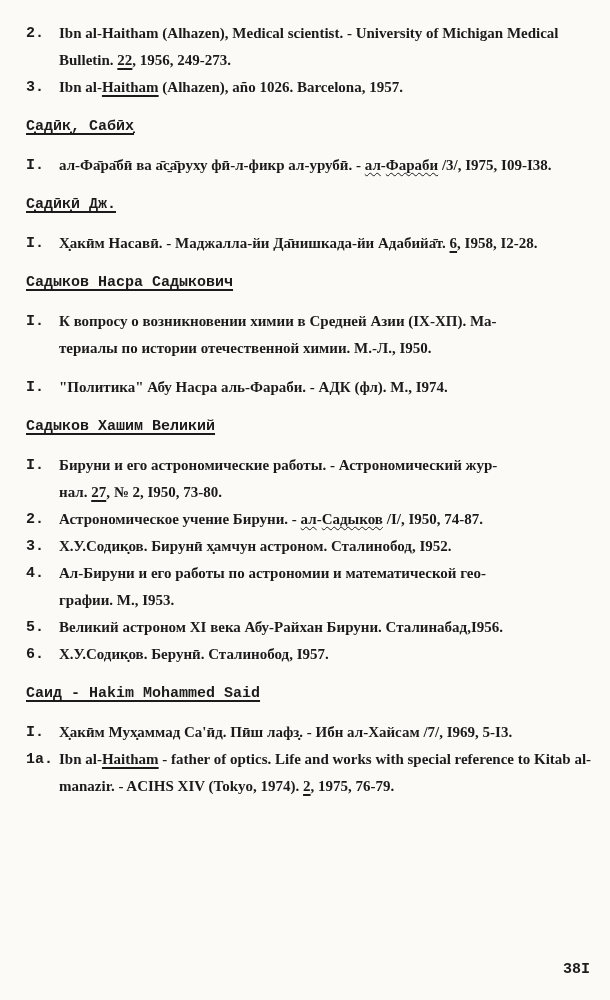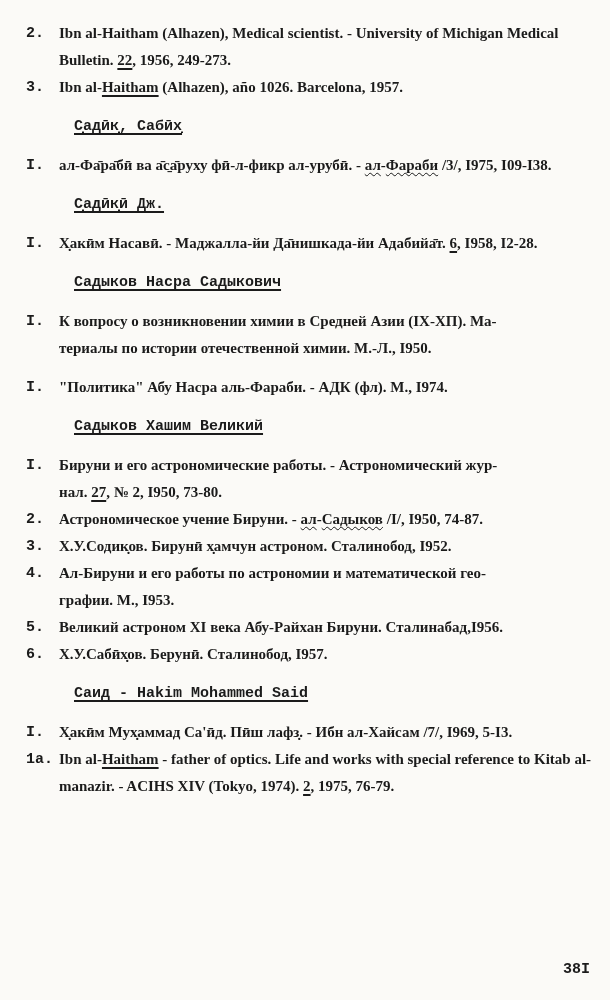--- a/index.html
+++ b/index.html
@@ -19,21 +19,20 @@
     padding:8px 0 0 26px;
     overflow:hidden;
   }
   .section{margin-top:12px;}
   .heading{line-height:27px;margin-bottom:12px;white-space:nowrap;}
   .hu{
     text-decoration:underline;
     text-decoration-thickness:1.8px;
     text-underline-offset:3px;
     text-decoration-skip-ink:none;
-    margin-left:48px;
   }
   .entry{display:flex;line-height:27px;}
   .num{flex:0 0 33px;width:33px;}
   .text{width:545px;font-family:Liberation Serif, serif;}
   .ul{
     text-decoration:underline;
     text-decoration-thickness:1.8px;
     text-underline-offset:3px;
     text-decoration-skip-ink:none;
   }
@@ -110,21 +109,21 @@
         <div class="entry">
           <span class="num">4.</span>
           <span class="text">Ал-Бируни и его работы по астрономии и математической гео-<br>графии. М., I953.</span>
         </div>
         <div class="entry">
           <span class="num">5.</span>
           <span class="text">Великий астроном XI века Абу-Райхан Бируни. Сталинабад,I956.</span>
         </div>
         <div class="entry">
           <span class="num">6.</span>
-          <span class="text">Х.У.Сабӣх̣ов. Берунӣ. Сталинобод, I957.</span>
+          <span class="text">Х.У.Содик̣ов. Берунӣ. Сталинобод, I957.</span>
         </div>
       </div>
       <div class="section">
         <div class="heading"><span class="hu">Саид - Hakim Mohammed Said</span></div>
         <div class="entry">
           <span class="num">I.</span>
           <span class="text">Х̣акӣм Мух̣аммад Са'ӣд. Пӣш лафз̣. - Ибн ал-Хайсам /7/, I969, 5-I3.</span>
         </div>
         <div class="entry">
           <span class="num">1a.</span>

